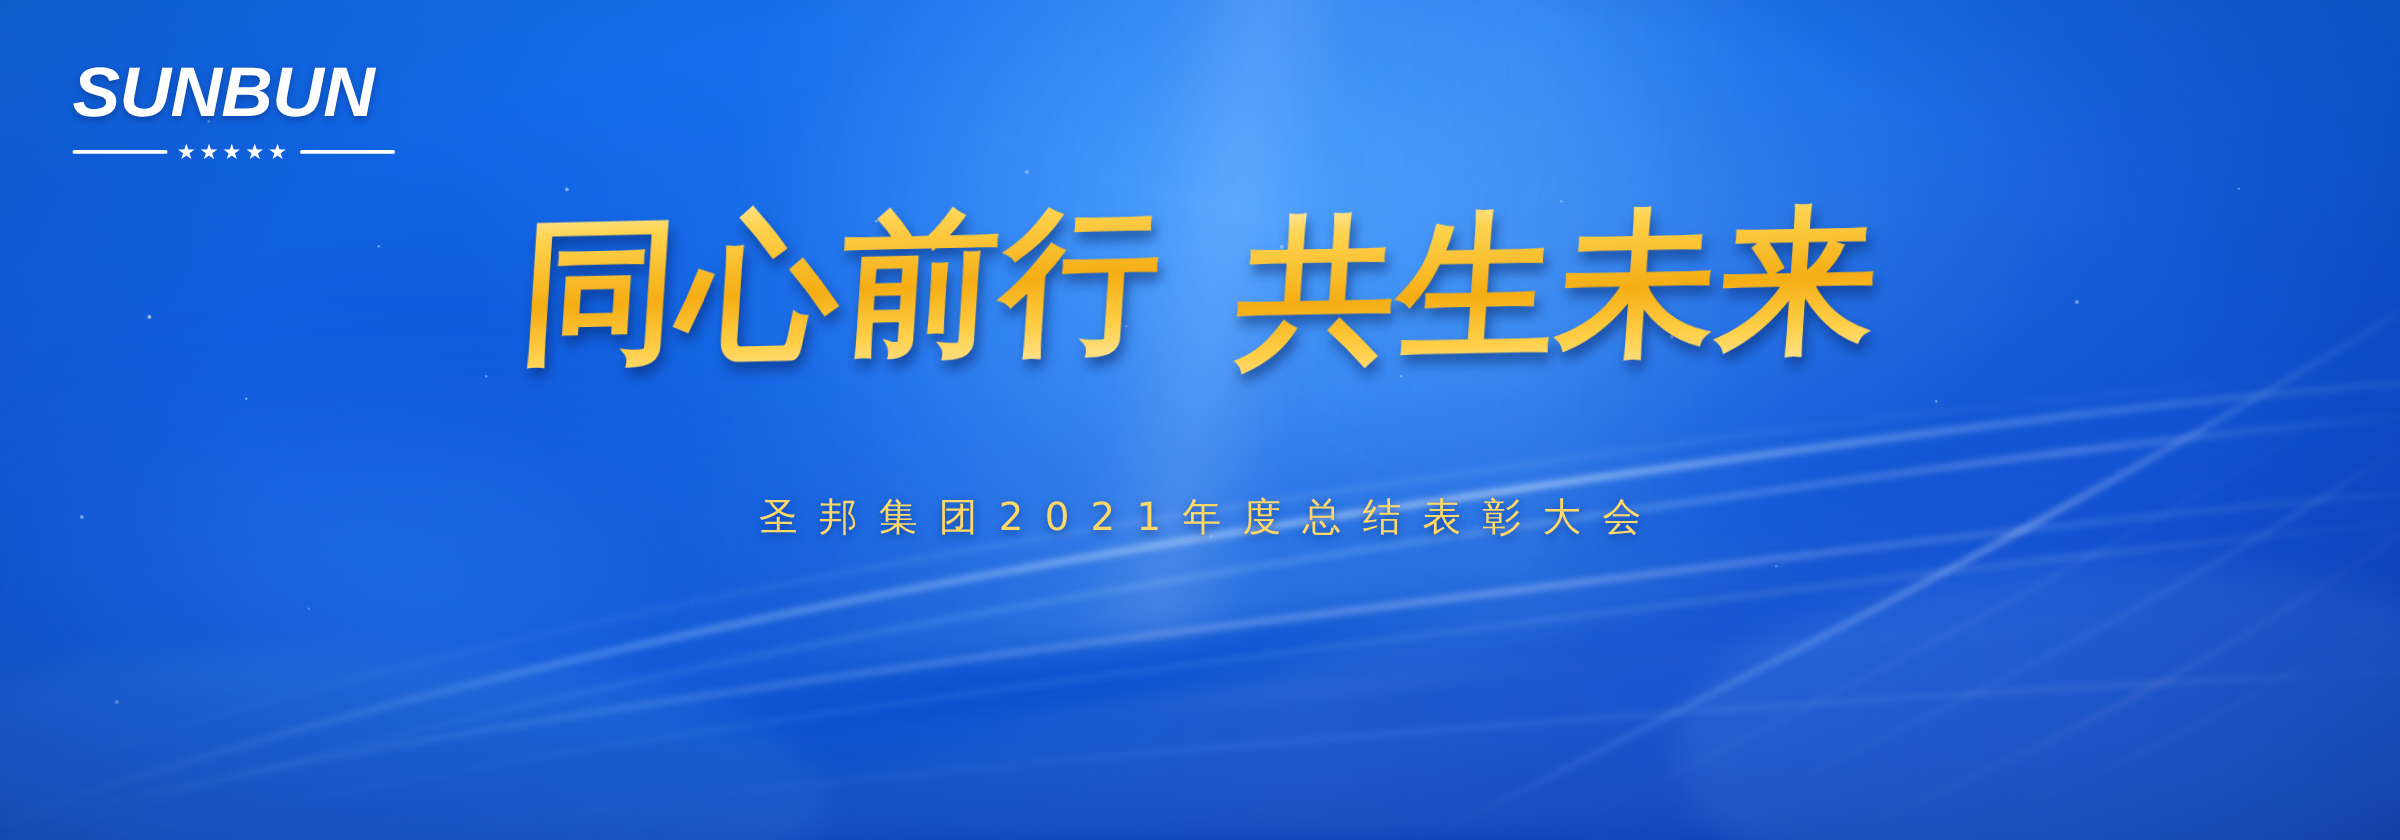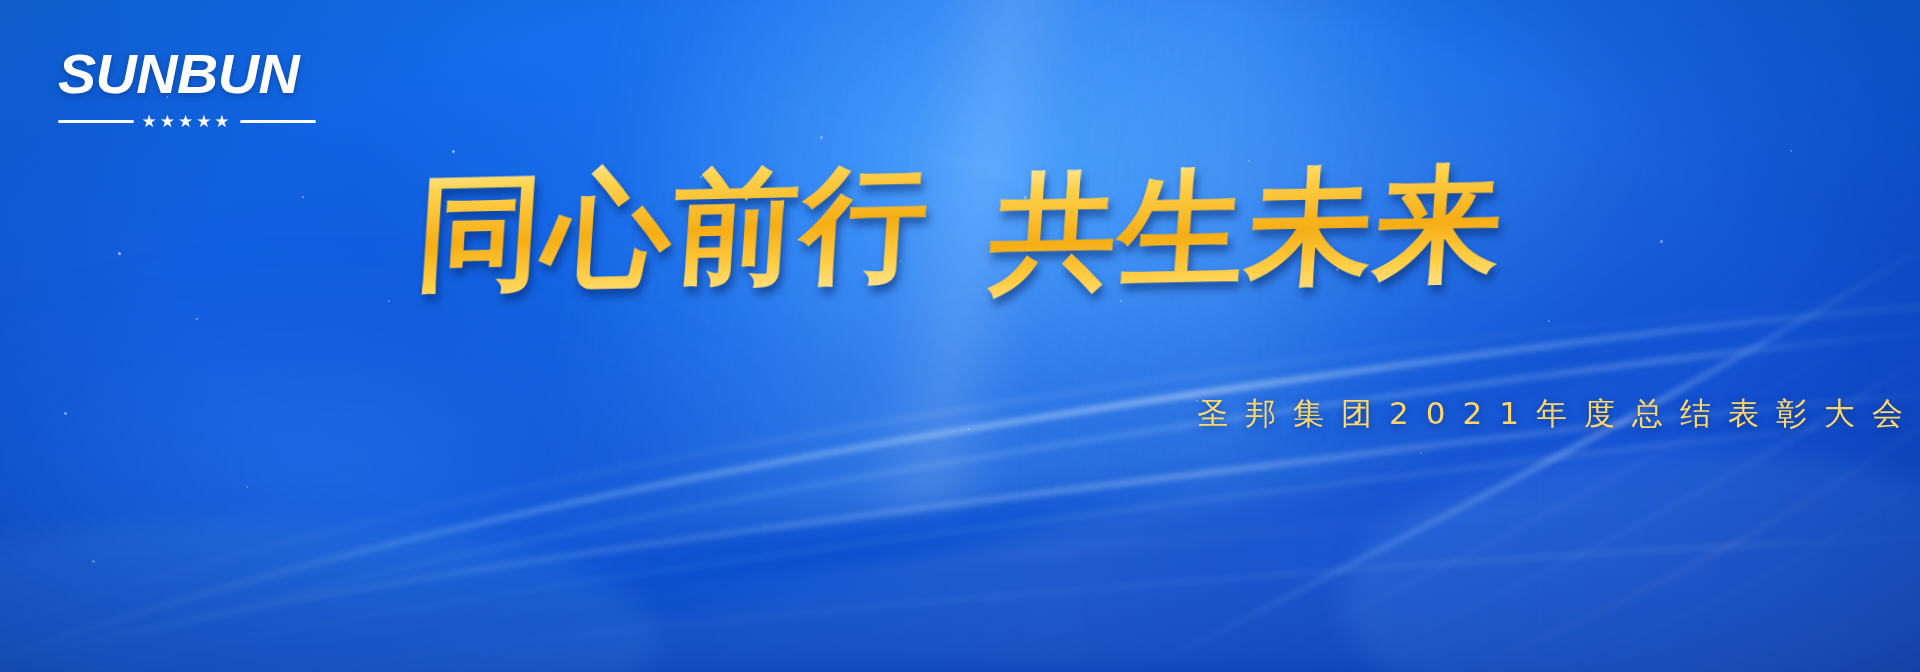--- a/index.html
+++ b/index.html
@@ -94,21 +94,21 @@
     -webkit-text-fill-color:transparent;
     filter:drop-shadow(3px 7px 5px rgba(3,34,100,0.55));
     white-space:nowrap;
     transform:skewX(-5deg) rotate(-1.3deg);
   }
   .calli.g2 { transform:skewX(-5deg) rotate(-1.1deg); }
 
   
   #subtitle {
     position:absolute; left:0; right:0; top:393px;
-    text-align:right;
+    text-align:center;
     pointer-events:none;
   }
   #subtitle .sub-text {
     display:inline-block;
     font-family:"DejaVu Sans", sans-serif;
     font-size:31px;
     font-weight:500;
     letter-spacing:17px;
     text-indent:17px;
     color:#ffd867;

